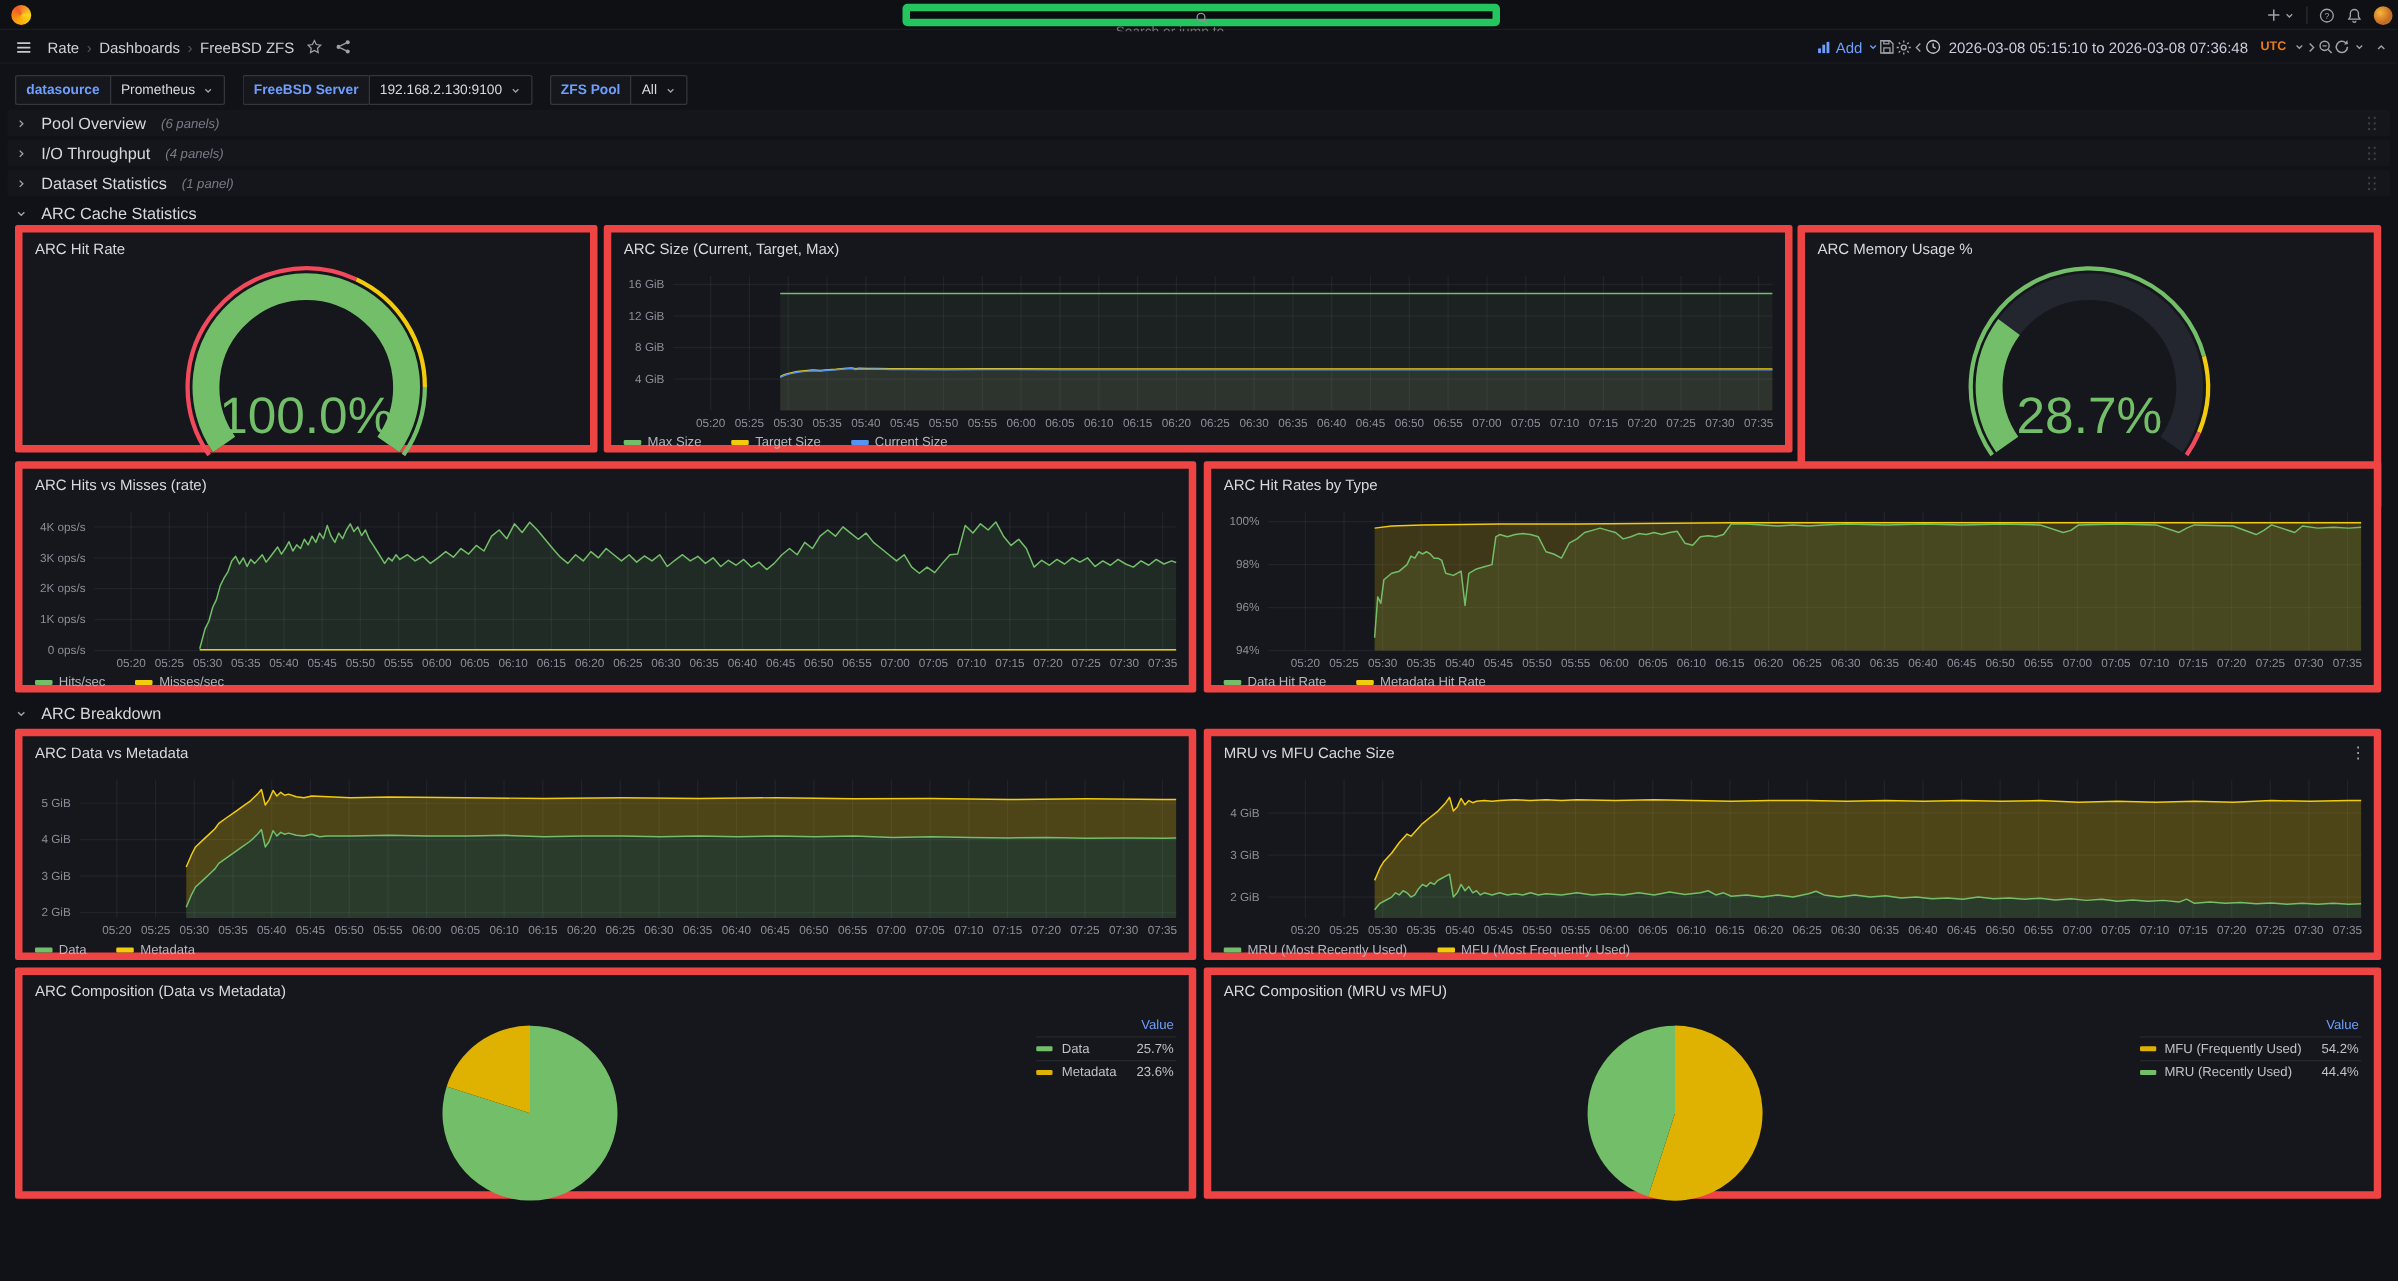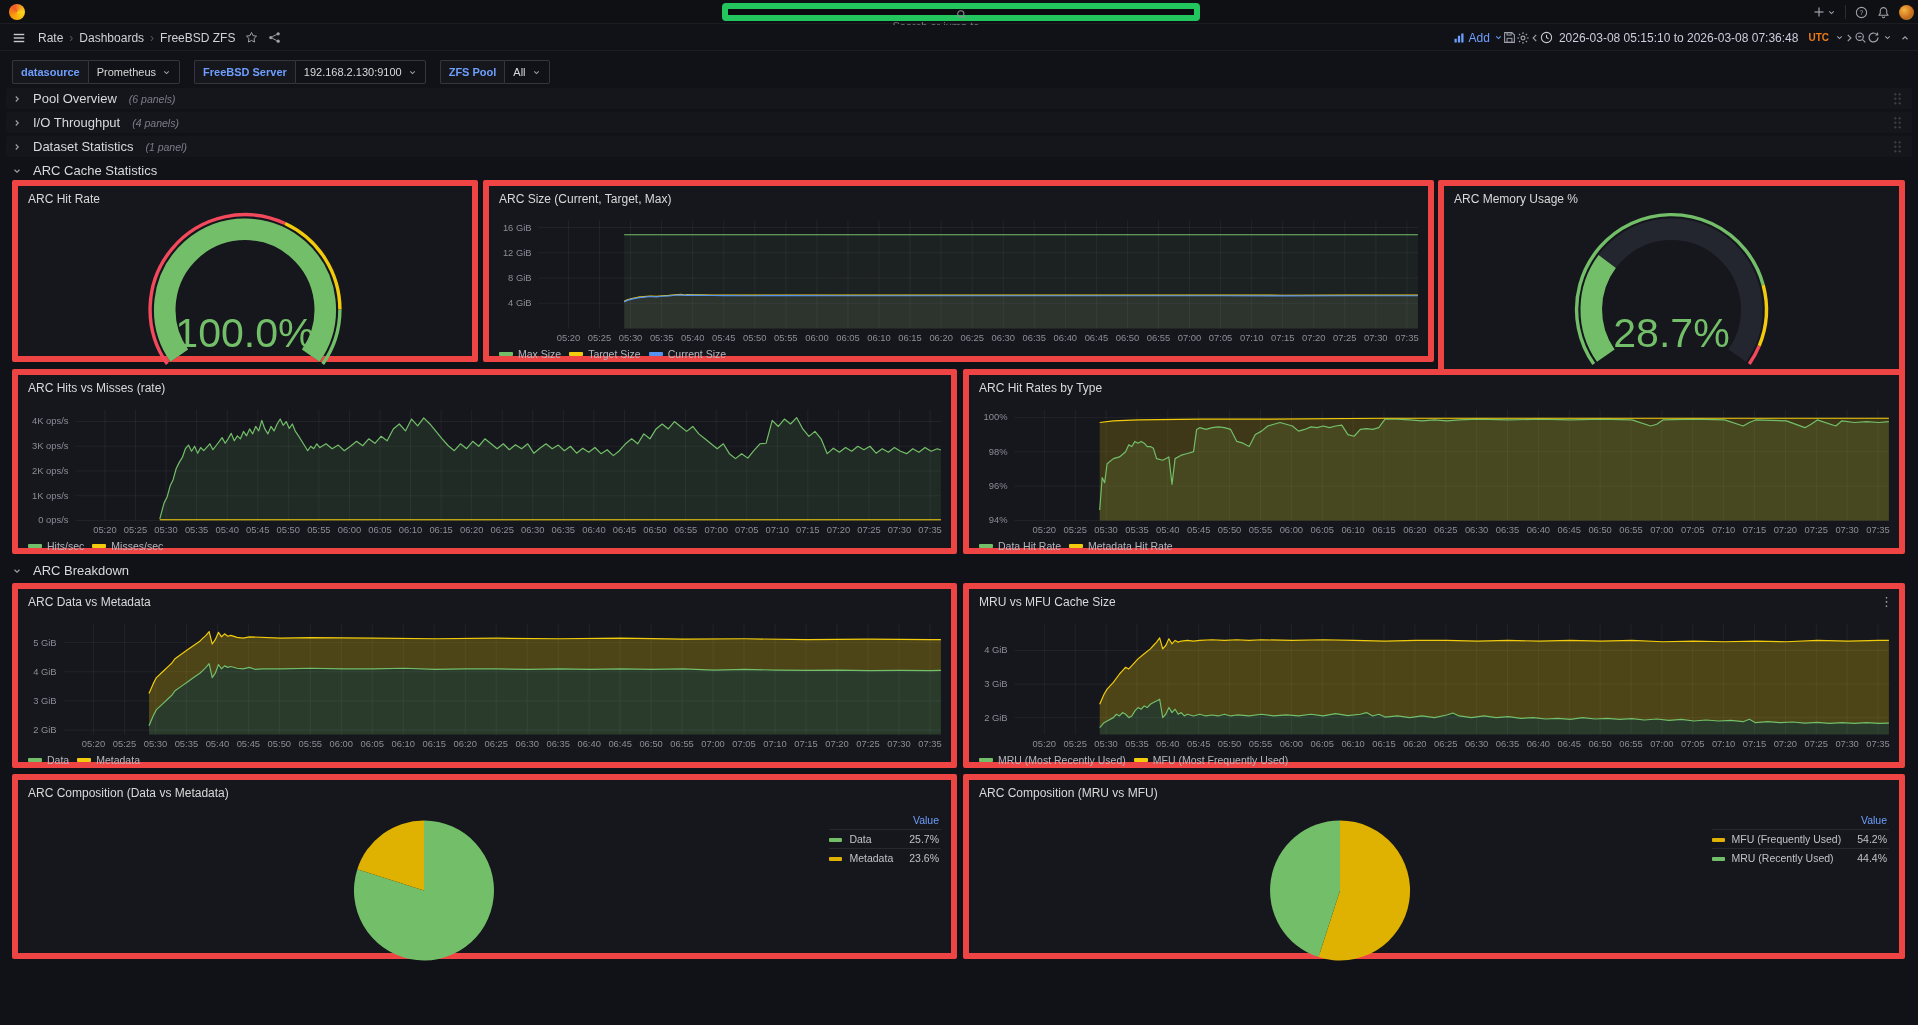--- a/index.html
+++ b/index.html
@@ -37,21 +37,21 @@
   .rowhdr { position:absolute; left:6px; width:1906px; height:21px; background:#15161c; border-radius:2px;
     display:flex; align-items:center; padding-left:6px; }
   .rowhdr.open { background:transparent; }
   .rowttl { color:#d8d9da; font-size:13px; font-weight:500; margin-left:11px; }
   .rowcnt { color:rgba(204,204,220,.55); font-size:10.5px; font-style:italic; margin-left:12px; }
   .draghandle { margin-left:auto; margin-right:10px; width:9px; height:13px; opacity:.3;
     background-image:radial-gradient(circle,#9ea2ab 1px,transparent 1.2px); background-size:4.5px 4.5px; }
   .panel { position:absolute; background:#16171c; border:6px solid #ef4444; border-radius:2px; }
   .ptitle { color:#d8d9da; font-size:12px; font-weight:500; padding:6px 0 0 10px; height:26px; }
   .chart { display:block; width:100%; }
-  .ts-legend { display:flex; gap:8px; padding:2px 0 0 10px; font-size:10.5px; color:#b4b7bf; align-items:flex-start; }
+  .ts-legend { display:flex; gap:24px; padding:2px 0 0 10px; font-size:10.5px; color:#b4b7bf; align-items:flex-start; }
   .li { display:flex; align-items:center; gap:5px; }
   .sw { display:inline-block; width:14px; height:4px; border-radius:1px; }
   .pie-body { display:flex; height:157px; }
   .pie-area { flex:1; display:flex; justify-content:center; }
   .pie-legend { margin:6px 10px 0 0; border-collapse:collapse; font-size:10.5px; align-self:flex-start; }
   .pie-legend th { color:#6e9fff; text-align:right; font-weight:normal; padding:2px 2px 3px 10px; }
   .pie-legend td { border-top:1px solid rgba(204,204,220,.1); padding:3px 2px 3px 0; color:#c0c2ca; }
   .pie-legend td:last-child { text-align:right; padding-left:14px; }
   .pie-legend .sw { width:13px; height:4px; margin-right:7px; vertical-align:middle; }
   .kebab { position:absolute; right:6px; top:5px; color:#9ea2ab; font-size:13px; letter-spacing:0; }

